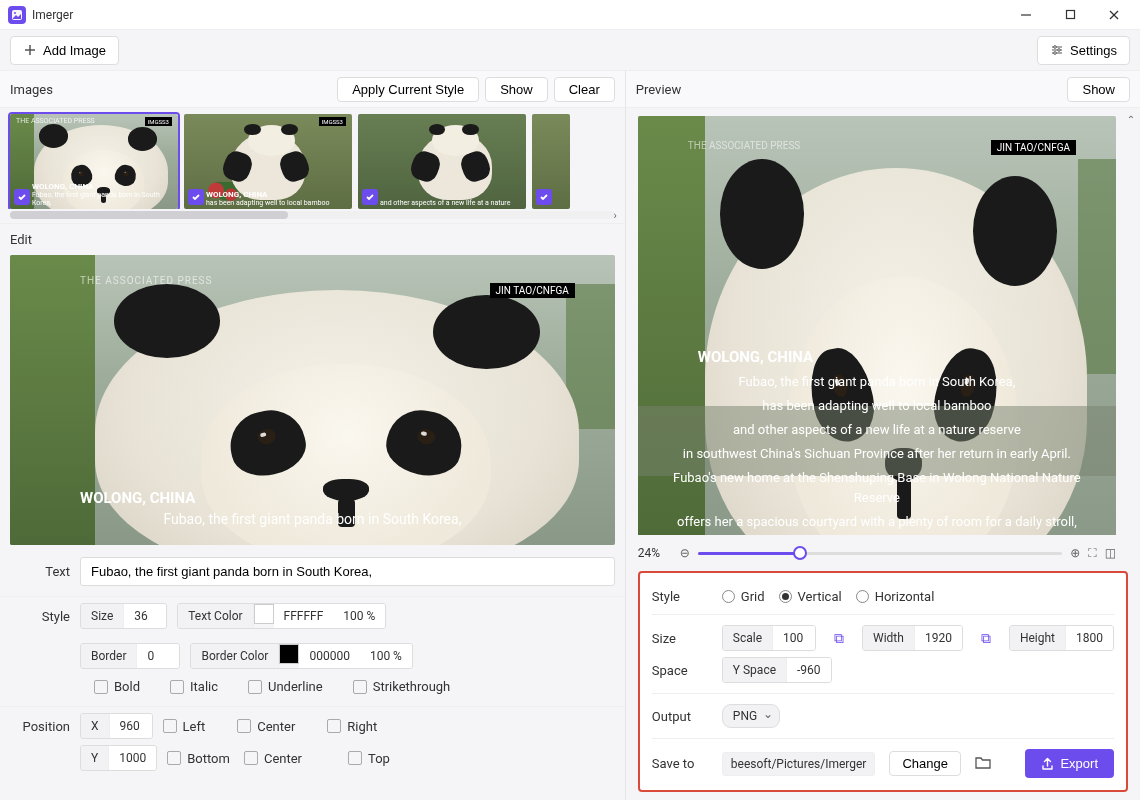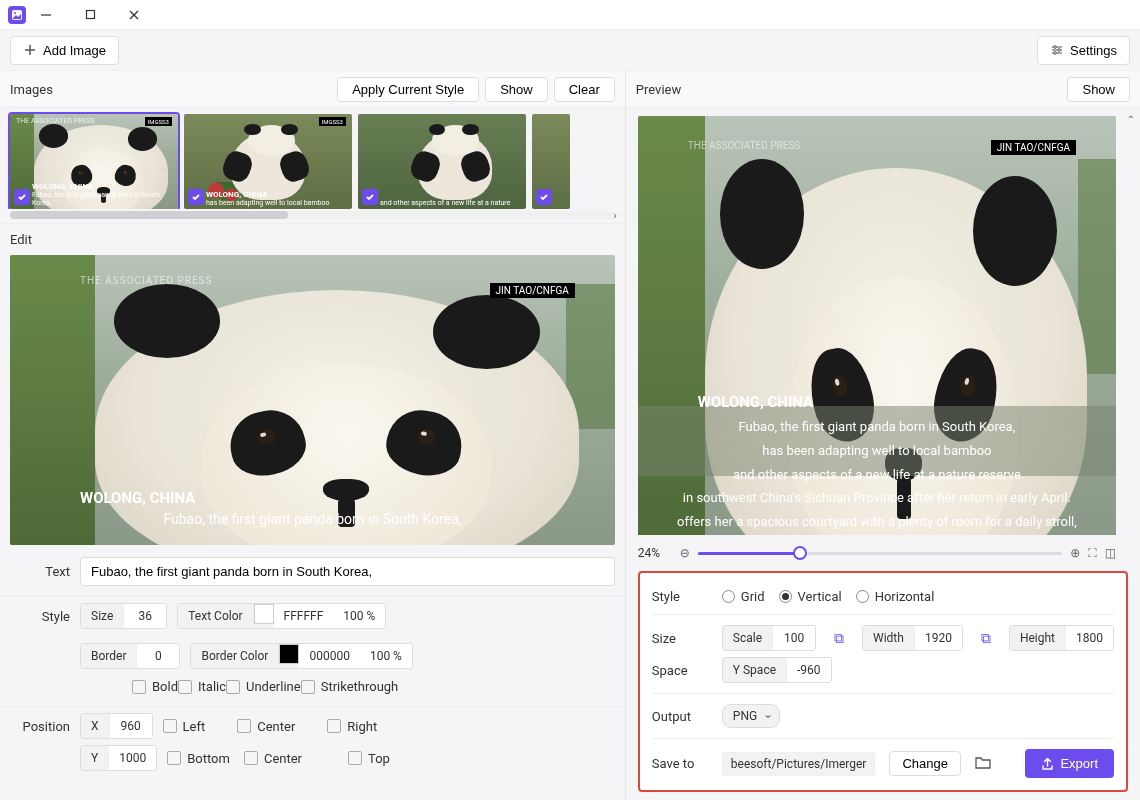--- a/index.html
+++ b/index.html
@@ -44,24 +44,24 @@
 .edit-img .badge { position:absolute; top:28px; right:40px; background:#000; color:#fff; font-size:10px; padding:2px 6px;}
 .edit-img .caption { position:absolute; bottom:18px; left:0; right:0; text-align:center; color:#fff;}
 .edit-img .caption .loc { font-weight:bold; font-size:15px; text-align:left; padding-left:70px;}
 .edit-img .caption .line { font-size:14px; margin-top:4px;}
 
 .form-row { display:flex; align-items:center; padding:6px 10px; gap:10px;}
 .form-row .label { width:60px; font-size:13px;text-align:right;}
 .text-input { flex:1; border:1px solid #ddd; border-radius:3px; padding:6px 10px; font-size:13px; background:#fff;}
 .seg { display:inline-flex; border:1px solid #ddd; border-radius:3px; overflow:hidden;}
 .seg .seg-l { background:#f2f2f4; padding:5px 10px; font-size:12px; border-right:1px solid #eee;}
-.seg .seg-v { background:#fff; padding:5px 10px; font-size:12px; min-width:42px; text-align:center;}
+.seg .seg-v { background:#fff; padding:5px 10px; font-size:12px; min-width:42px; text-align:left;}
 .swatch { width:20px; height:20px; border:1px solid #ccc;}
 .swatch.black { background:#000;}
-.chk-row { display:flex; padding:4px 10px 8px 94px;margin-left:38px;}
+.chk-row { display:flex; gap:30px; padding:4px 10px 8px 94px;}
 .chk-item { display:flex; align-items:center; gap:6px; font-size:13px;}
 .chk-box { width:14px; height:14px; border:1.5px solid #aaa; border-radius:2px;}
 .divider { border-top:1px solid #eee; margin-top:4px;}
 
 .preview-area { flex:1; padding: 8px 24px 0 12px; overflow:hidden; position:relative;}
 .preview-img { width:100%; height:430px; background:#ddd; position:relative; border-radius:2px; overflow:hidden;}
 .preview-img .watermark { position:absolute; top:24px; left:50px; font-size:10px; color:#fff; opacity:.55;}
 .preview-img .badge { position:absolute; top:24px; right:40px; background:#000; color:#fff; font-size:10px; padding:2px 6px;}
 .preview-text { position:absolute; bottom:10px; left:0; right:0; color:#fff; text-align:center; padding:0 30px;}
 .preview-text .loc { font-weight:bold; font-size:15px; text-align:left; padding-left:30px; margin-bottom:6px;}
@@ -126,20 +126,21 @@
 <body>
 
 <div class="titlebar">
   <div class="app-icon">
     <svg width="12" height="12" viewBox="0 0 12 12">
         <rect x="1" y="1" width="10" height="10" rx="2" fill="#fff" opacity=".95"></rect>
         <circle cx="4" cy="4" r="1" fill="#6c4cec"></circle>
         <path d="M2 9 L5 6 L7 8 L10 5 L10 10 L2 10 Z" fill="#6c4cec"></path>
       </svg>
   </div>
+  <div class="app-title">Imerger</div>
   <div class="win-controls">
     <div class="win-btn">
         <svg width="12" height="12">
           <line x1="1" y1="6" x2="11" y2="6" stroke="#333" stroke-width="1.2"></line>
         </svg>
       </div>
     <div class="win-btn">
         <svg width="11" height="11">
           <rect x="1.5" y="1.5" width="8" height="8" fill="none" stroke="#333" stroke-width="1.2"></rect>
         </svg>
@@ -435,20 +436,21 @@
           </div>
         <div class="strip2"></div>
         <div class="watermark">THE ASSOCIATED PRESS</div>
         <div class="badge">JIN TAO/CNFGA</div>
         <div class="preview-text">
           <div class="loc">WOLONG, CHINA</div>
           <div class="line">Fubao, the first giant panda born in South Korea,</div>
           <div class="line">has been adapting well to local bamboo</div>
           <div class="line">and other aspects of a new life at a nature reserve</div>
           <div class="line">in southwest China's Sichuan Province after her return in early April.</div>
+          <div class="line">Fubao's new home at the Shenshuping Base in Wolong National Nature Reserve</div>
           <div class="line">offers her a spacious courtyard with a plenty of room for a daily stroll,</div>
         </div>
       </div>
     </div>
 
     <div class="zoom-row">
       <div class="pct">24%</div>
       <span class="icon">⊖</span>
       <div class="slider">
           <div class="track"></div>

